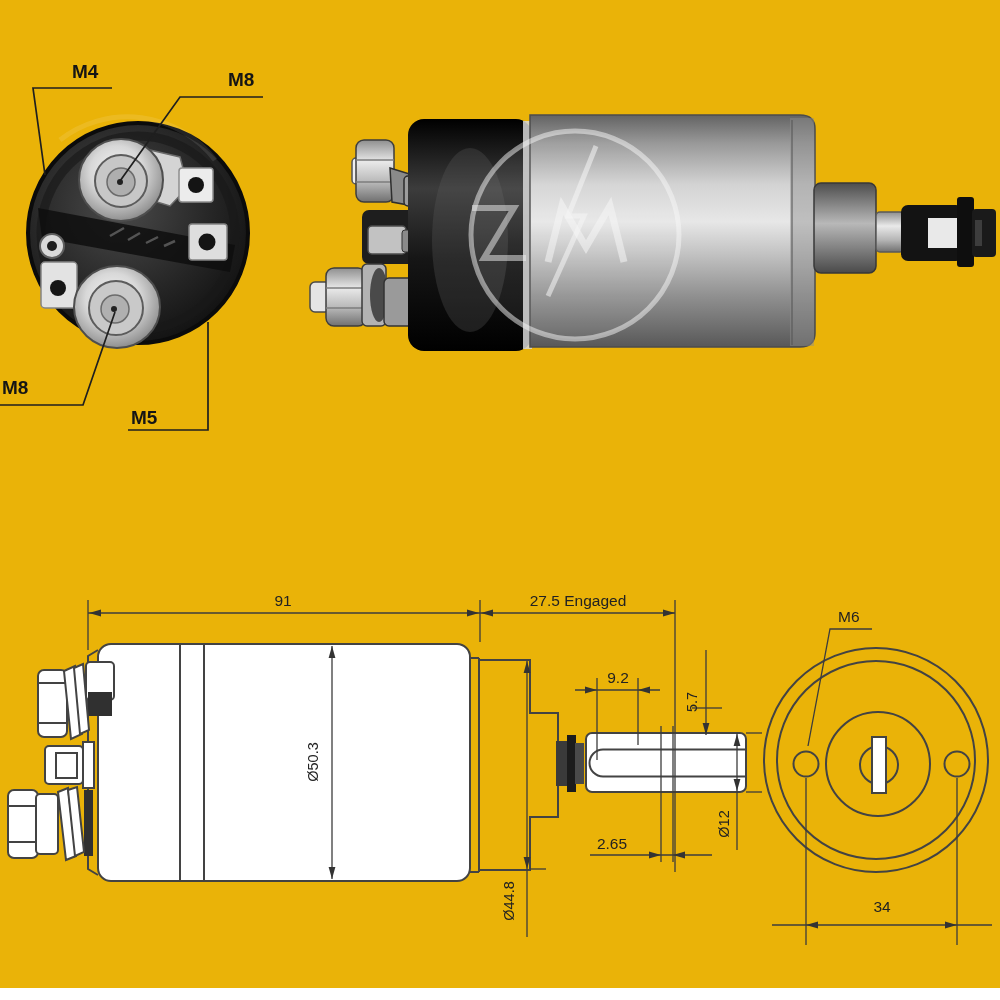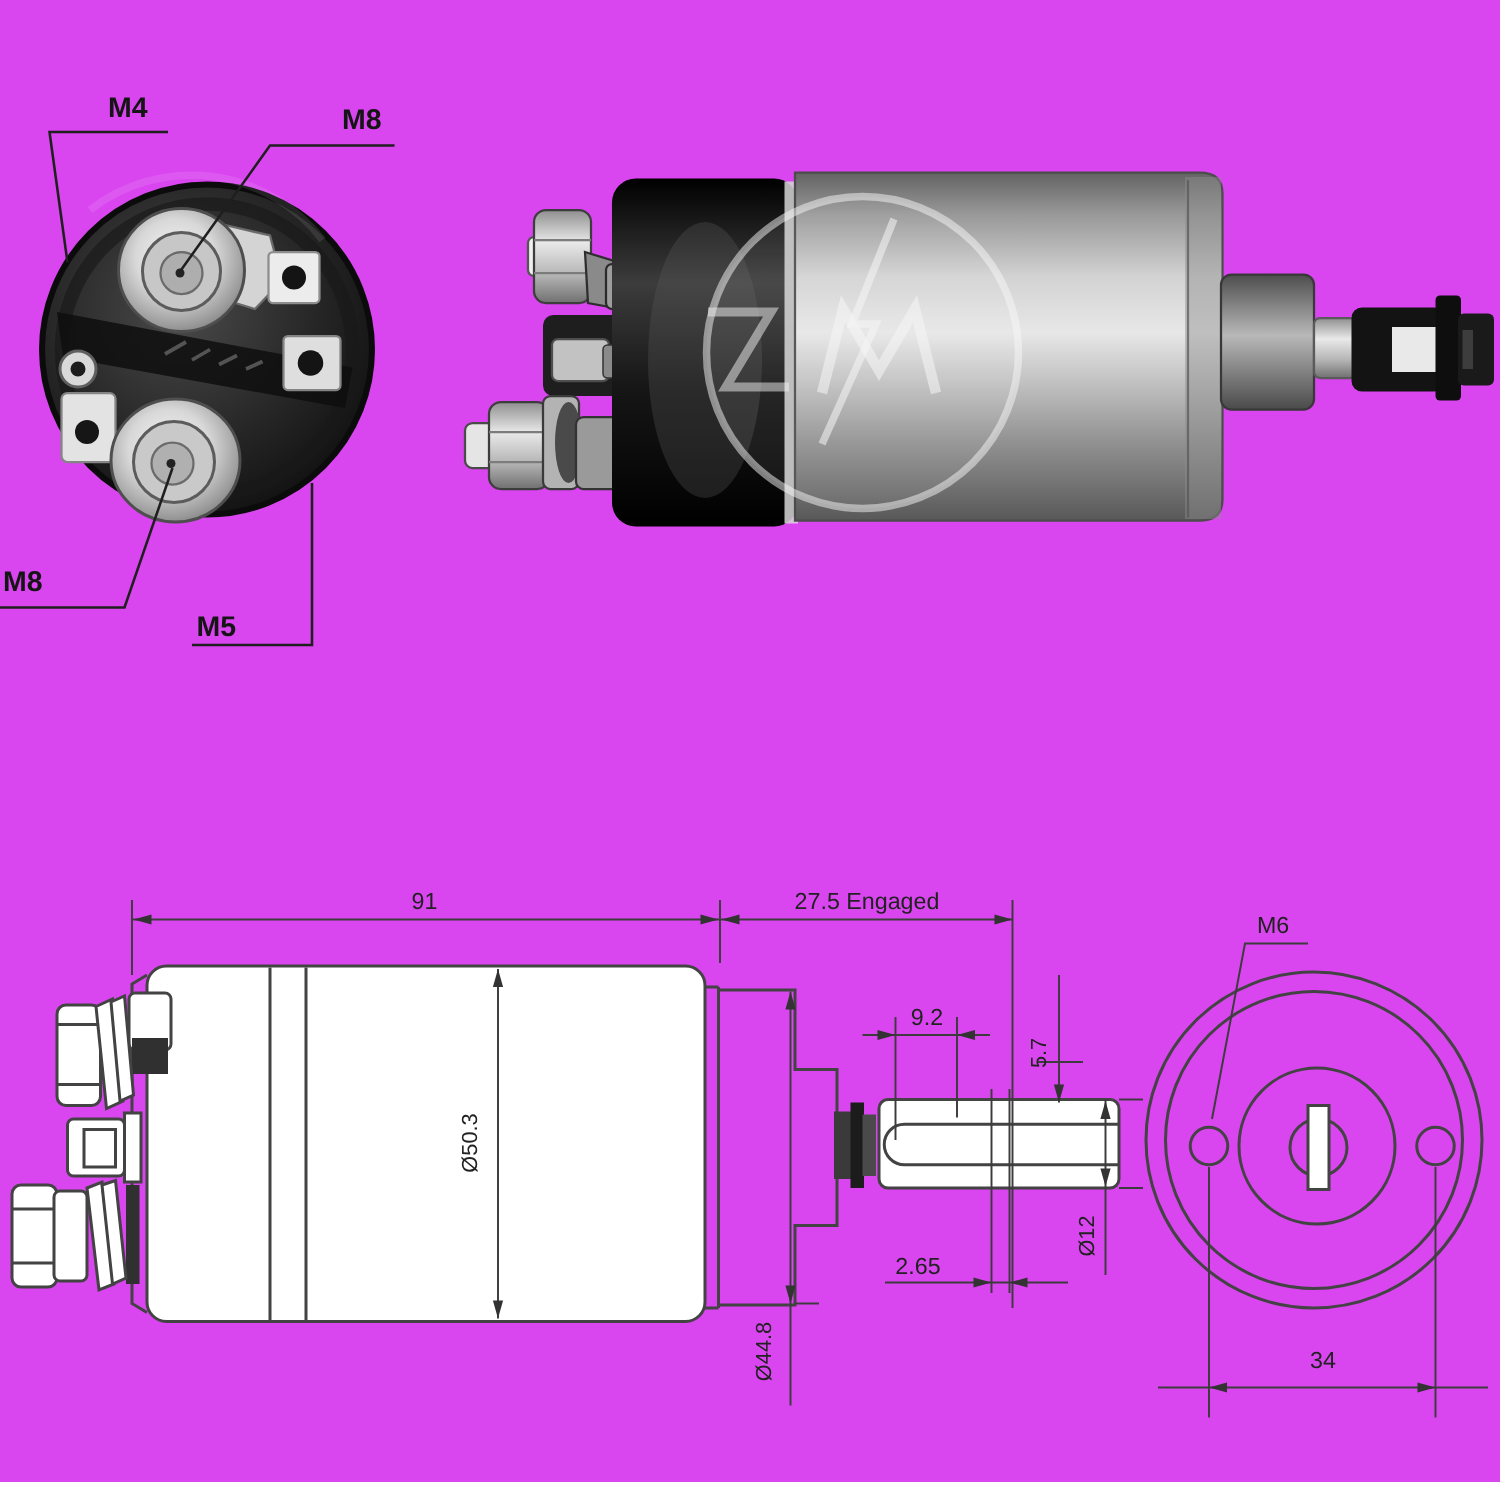--- a/index.html
+++ b/index.html
@@ -1,16 +1,16 @@
 <!DOCTYPE html>
 <html><head>
 <meta charset="utf-8">
 <style>
   html,body{margin:0;padding:0;background:#ffffff;}
-  .stage{position:relative;width:1000px;height:988px;background:#d946ef;overflow:hidden;}
+  .stage{position:relative;width:1000px;height:988px;background:#eab308;overflow:hidden;}
   svg{display:block;}
   text{font-family:"Liberation Sans", sans-serif;}
   .dim-text{font-size:15.5px;fill:#222222;}
   .dim-text-rot{font-size:14.5px;fill:#222222;}
   .photo-label{font-size:19px;font-weight:bold;fill:#151515;}
   .thread-label{font-size:15.5px;fill:#222222;}
 </style>
 </head>
 <body>
 

